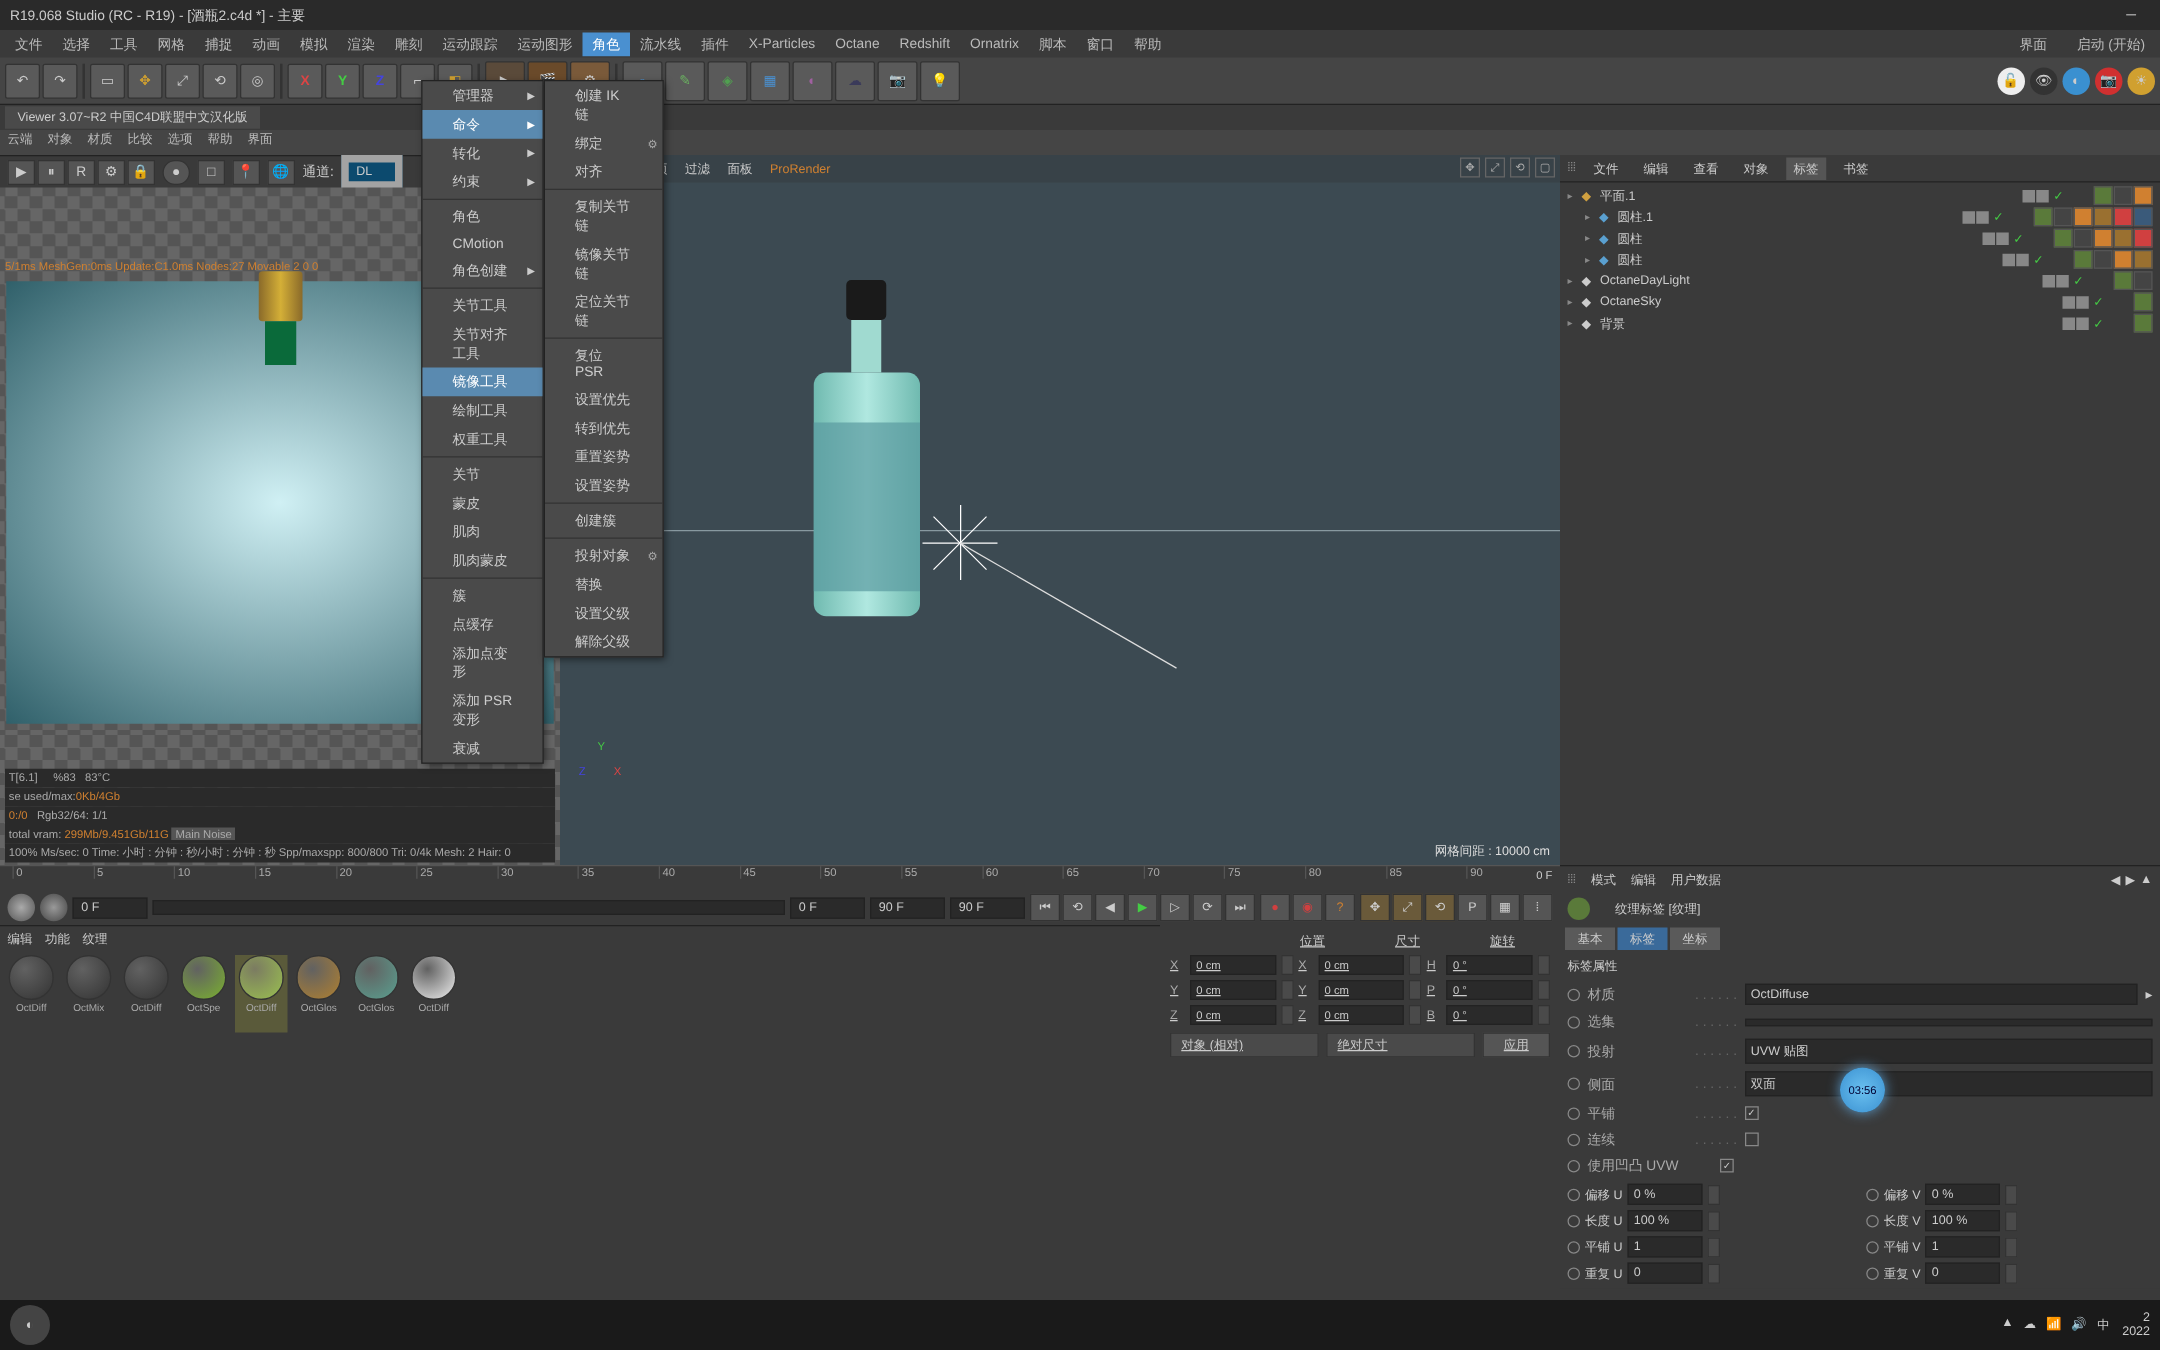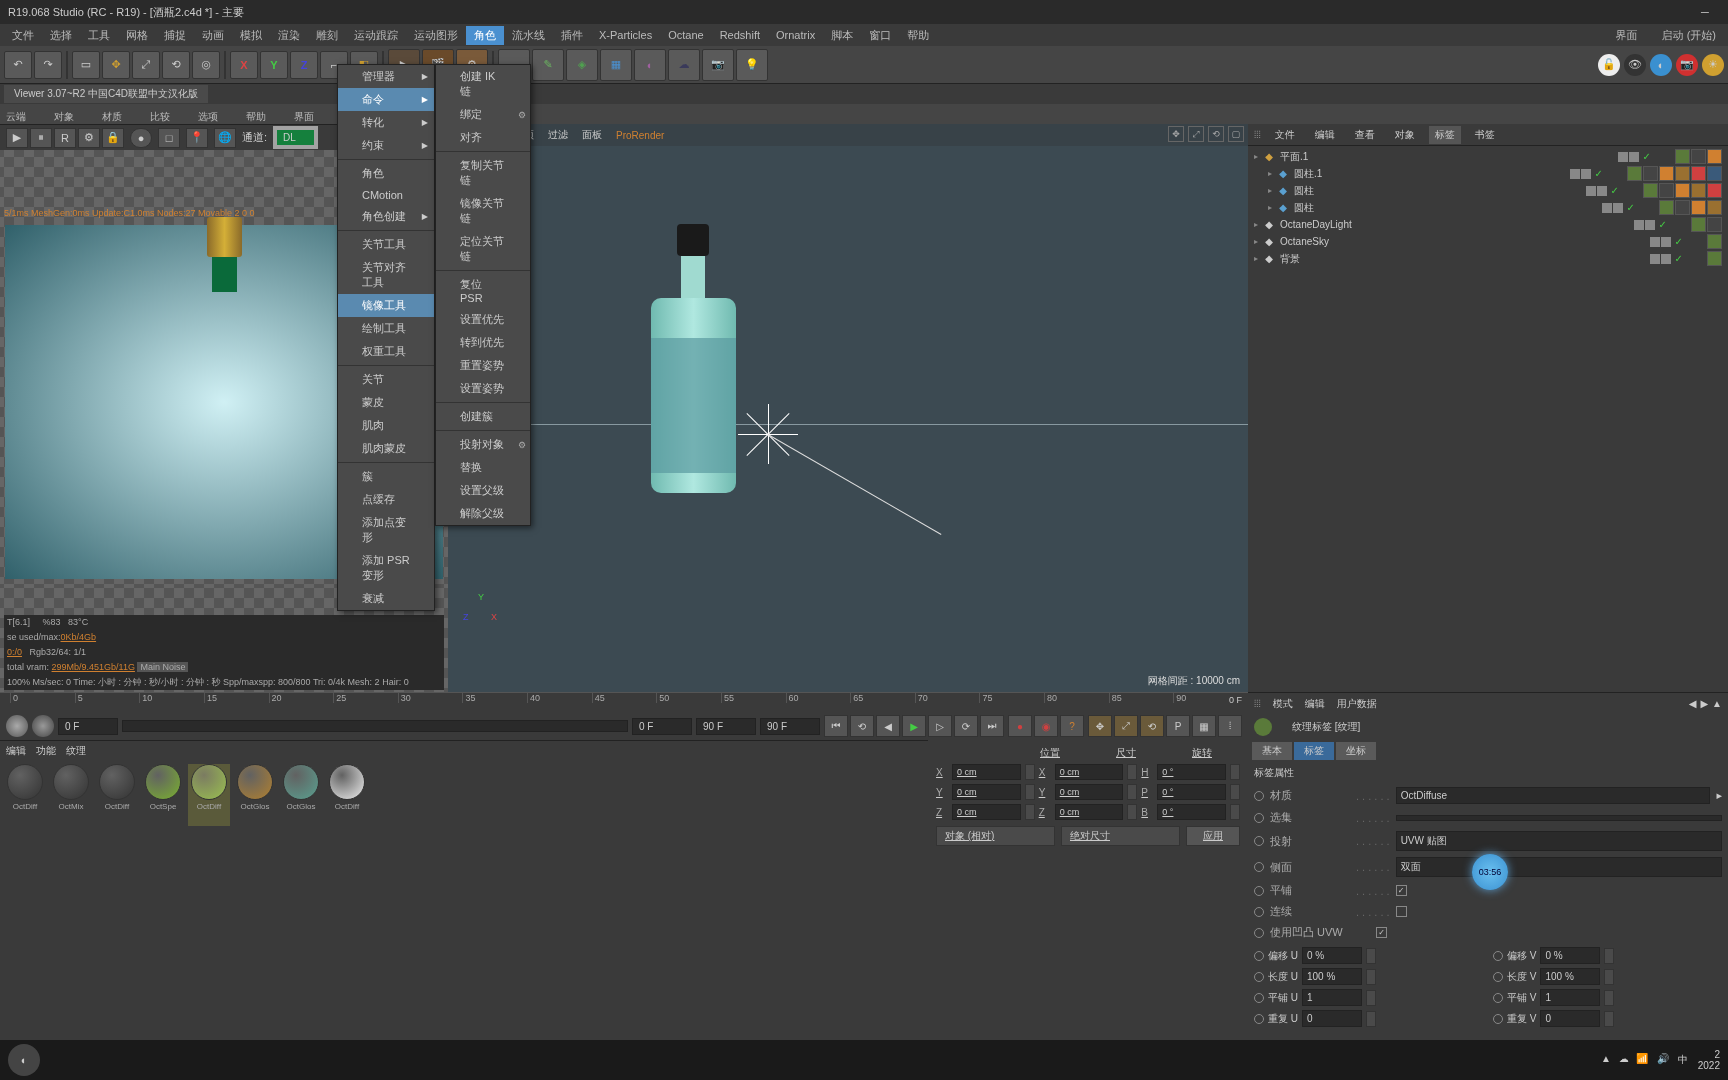--- a/index.html
+++ b/index.html
@@ -12,38 +12,38 @@
 .menu-item.active { background: #4a90d0; color: #fff; }
 .toolbar { background: #454545; height: 38px; display: flex; align-items: center; padding: 2px 4px; gap: 2px; border-bottom: 1px solid #222; }
 .tool-btn { width: 28px; height: 28px; background: #5a5a5a; border: 1px solid #333; border-radius: 2px; display: flex; align-items: center; justify-content: center; cursor: pointer; }
 .tool-btn.big { width: 32px; height: 32px; }
 .tool-sep { width: 2px; height: 28px; background: #333; margin: 0 2px; }
 .axis-x { color: #d44; font-weight: bold; }
 .axis-y { color: #4c4; font-weight: bold; }
 .axis-z { color: #44d; font-weight: bold; }
 .tabstrip { background: #3a3a3a; height: 20px; display: flex; align-items: center; padding: 2px 4px; font-size: 10px; }
 .doctab { background: #4a4a4a; padding: 2px 10px; margin-right: 2px; }
-.submenu { background: #454545; height: 20px; display: flex; align-items: flex-end; padding: 0 6px; gap: 28px; font-size: 10px; color: #bbb; }
+.submenu { background: #454545; height: 20px; display: flex; align-items: flex-start; padding: 0 6px; gap: 12px; font-size: 10px; color: #bbb; }
 .content { display: flex; height: 568px; }
 .left-panel { width: 448px; display: flex; flex-direction: column; }
 .preview-top { flex: 1; background: repeating-conic-gradient(#555 0% 25%, #666 0% 50%) 50% / 20px 20px; position: relative; display: flex; align-items: center; justify-content: center; }
 .bottle-ref { width: 80px; height: 300px; position: relative; }
 .bottle-cap { width: 35px; height: 40px; background: linear-gradient(90deg, #8a6a2a, #d4af37, #8a6a2a); border-radius: 3px; margin: 0 auto; }
 .bottle-neck { width: 25px; height: 35px; background: #0a6a3a; margin: 0 auto; }
 .bottle-body { width: 70px; height: 200px; background: linear-gradient(90deg, #0a4a2a, #1a8a5a, #0a4a2a); border-radius: 8px; margin: 0 auto; position: relative; }
 .bottle-label { position: absolute; top: 55px; width: 100%; height: 125px; background: #7ab030; display: flex; flex-direction: column; align-items: center; justify-content: center; font-size: 9px; color: #fff; }
 .preview-gradient { position: absolute; inset: 75px 5px 5px 5px; background: radial-gradient(ellipse at center, #d0f0f4 0%, #30606a 100%); }
 .preview-toolbar { height: 26px; background: #3a3a3a; display: flex; align-items: center; padding: 0 6px; gap: 6px; border-top: 1px solid #222; }
 .play-controls { display: flex; gap: 2px; }
 .play-btn { width: 22px; height: 20px; background: #555; border: 1px solid #333; display: flex; align-items: center; justify-content: center; cursor: pointer; }
-.dropdown { background: #15803d; border: 4px solid #a3a3a3; padding: 2px 18px 2px 6px; color: #ccc; font-size: 10px; }
+.dropdown { background: #0c4a6e; border: 6px solid #a3a3a3; padding: 2px 18px 2px 6px; color: #ccc; font-size: 10px; }
 .overlay-text { position: absolute; top: 18px; left: 4px; color: #d08030; font-size: 9px; z-index: 5; margin-top: 40px; }
 .preview-bottom { height: 108px; background: repeating-conic-gradient(#555 0% 25%, #666 0% 50%) 50% / 20px 20px; position: relative; }
 .preview-stats { position: absolute; bottom: 0; left: 0; right: 0; padding: 2px 4px; font-size: 9px; color: #aaa; line-height: 13px; }
-.stat-highlight { color: #d08030; text-decoration: underline; }
+.stat-highlight { color: #d08030; }
 .stat-bar { background: #2a2a2a; padding: 1px 3px; }
 .viewport { flex: 1; position: relative; background: #3c4a52; }
 .viewport-menubar { position: absolute; top: 0; left: 0; right: 0; height: 22px; background: rgba(50,50,50,0.3); display: flex; align-items: center; padding: 0 8px; gap: 14px; font-size: 10px; z-index: 2; }
 .viewport-menubar .vmenu { color: #ccc; cursor: pointer; }
 .viewport-menubar .prorender { color: #d08030; }
 .vp-nav { position: absolute; top: 2px; right: 4px; display: flex; gap: 4px; z-index: 3; }
 .vp-nav-btn { width: 16px; height: 16px; border: 1px solid #666; display: flex; align-items: center; justify-content: center; font-size: 9px; cursor: pointer; color: #aaa; }
 .horizon { position: absolute; top: 300px; left: 0; right: 0; height: 1px; background: #8899a0; }
 .bottle-3d { position: absolute; left: 195px; top: 100px; width: 100px; height: 280px; }
 .b3d-cap { width: 32px; height: 32px; background: #1a1a1a; border-radius: 4px; margin: 0 auto; }

